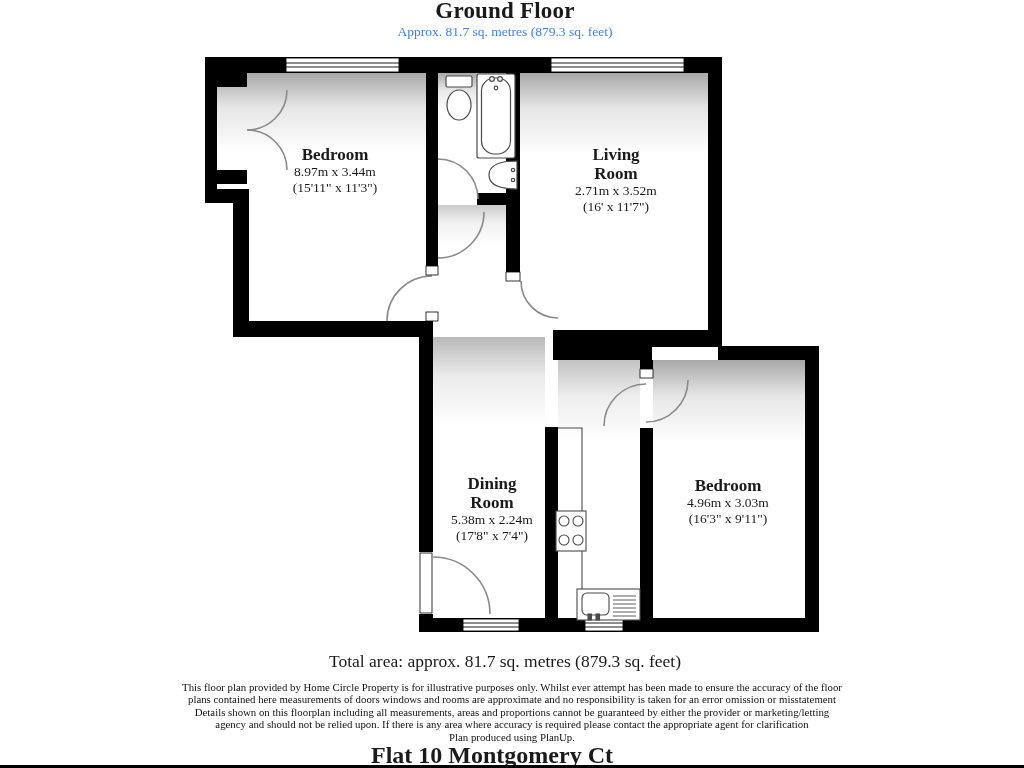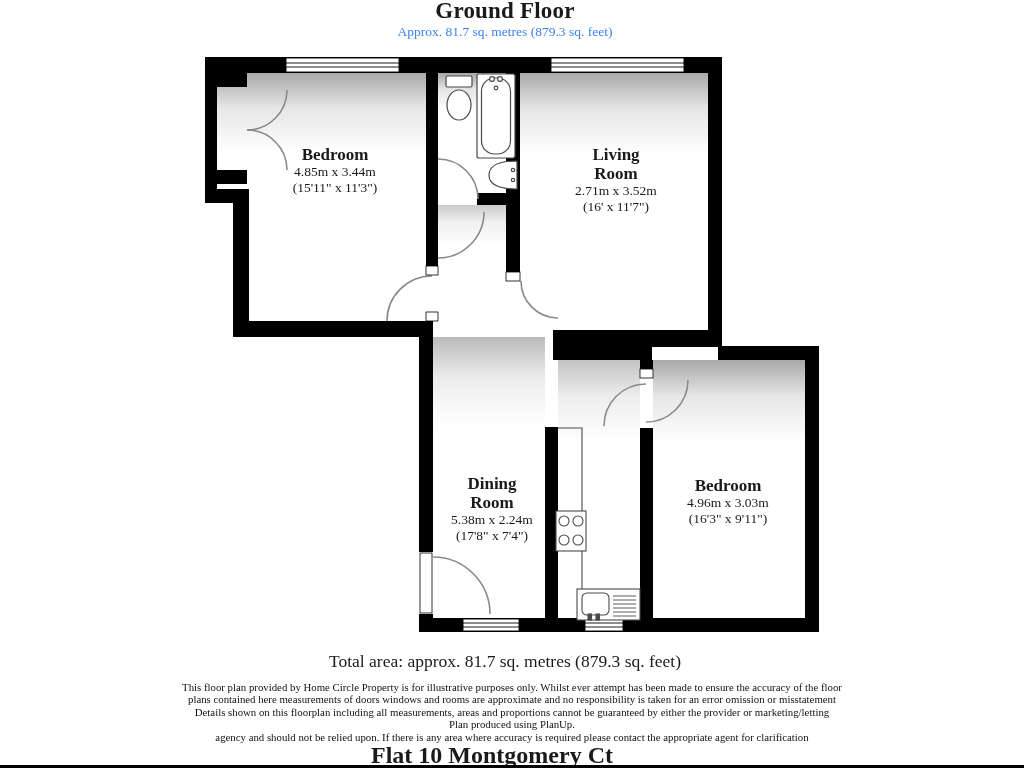--- a/index.html
+++ b/index.html
@@ -157,21 +157,21 @@
         </g>
       </g>
     </g>
   </svg>
 
   <div class="txt title">Ground Floor</div>
   <div class="txt subtitle">Approx. 81.7 sq. metres (879.3 sq. feet)</div>
 
   <div class="room-label rl-bed1">
     <div class="room-name">Bedroom</div>
-    <div class="room-dims">4.85m x 3.44m</div>
+    <div class="room-dims">8.97m x 3.44m</div>
     <div class="room-dims">(15'11" x 11'3")</div>
   </div>
   <div class="room-label rl-living">
     <div class="room-name">Living Room</div>
     <div class="room-dims">2.71m x 3.52m</div>
     <div class="room-dims">(16' x 11'7")</div>
   </div>
   <div class="room-label rl-dining">
     <div class="room-name">Dining Room</div>
     <div class="room-dims">5.38m x 2.24m</div>
@@ -181,19 +181,19 @@
     <div class="room-name">Bedroom</div>
     <div class="room-dims">4.96m x 3.03m</div>
     <div class="room-dims">(16'3" x 9'11")</div>
   </div>
 
   <div class="txt total">Total area: approx. 81.7 sq. metres (879.3 sq. feet)</div>
   <div class="disclaimer">
     <div>This floor plan provided by Home Circle Property is for illustrative purposes only. Whilst ever attempt has been made to ensure the accuracy of the floor</div>
     <div>plans contained here measurements of doors windows and rooms are approximate and no responsibility is taken for an error omission or misstatement</div>
     <div>Details shown on this floorplan including all measurements, areas and proportions cannot be guaranteed by either the provider or marketing/letting</div>
+    <div>agency and should not be relied upon. If there is any area where accuracy is required please contact the appropriate agent for clarification</div>
     <div>Plan produced using PlanUp.</div>
-    <div>agency and should not be relied upon. If there is any area where accuracy is required please contact the appropriate agent for clarification</div>
   </div>
   <div class="txt address">Flat 10 Montgomery Ct</div>
   <div class="bottom-bar"></div>
 
 </div>
 
 </body></html>

